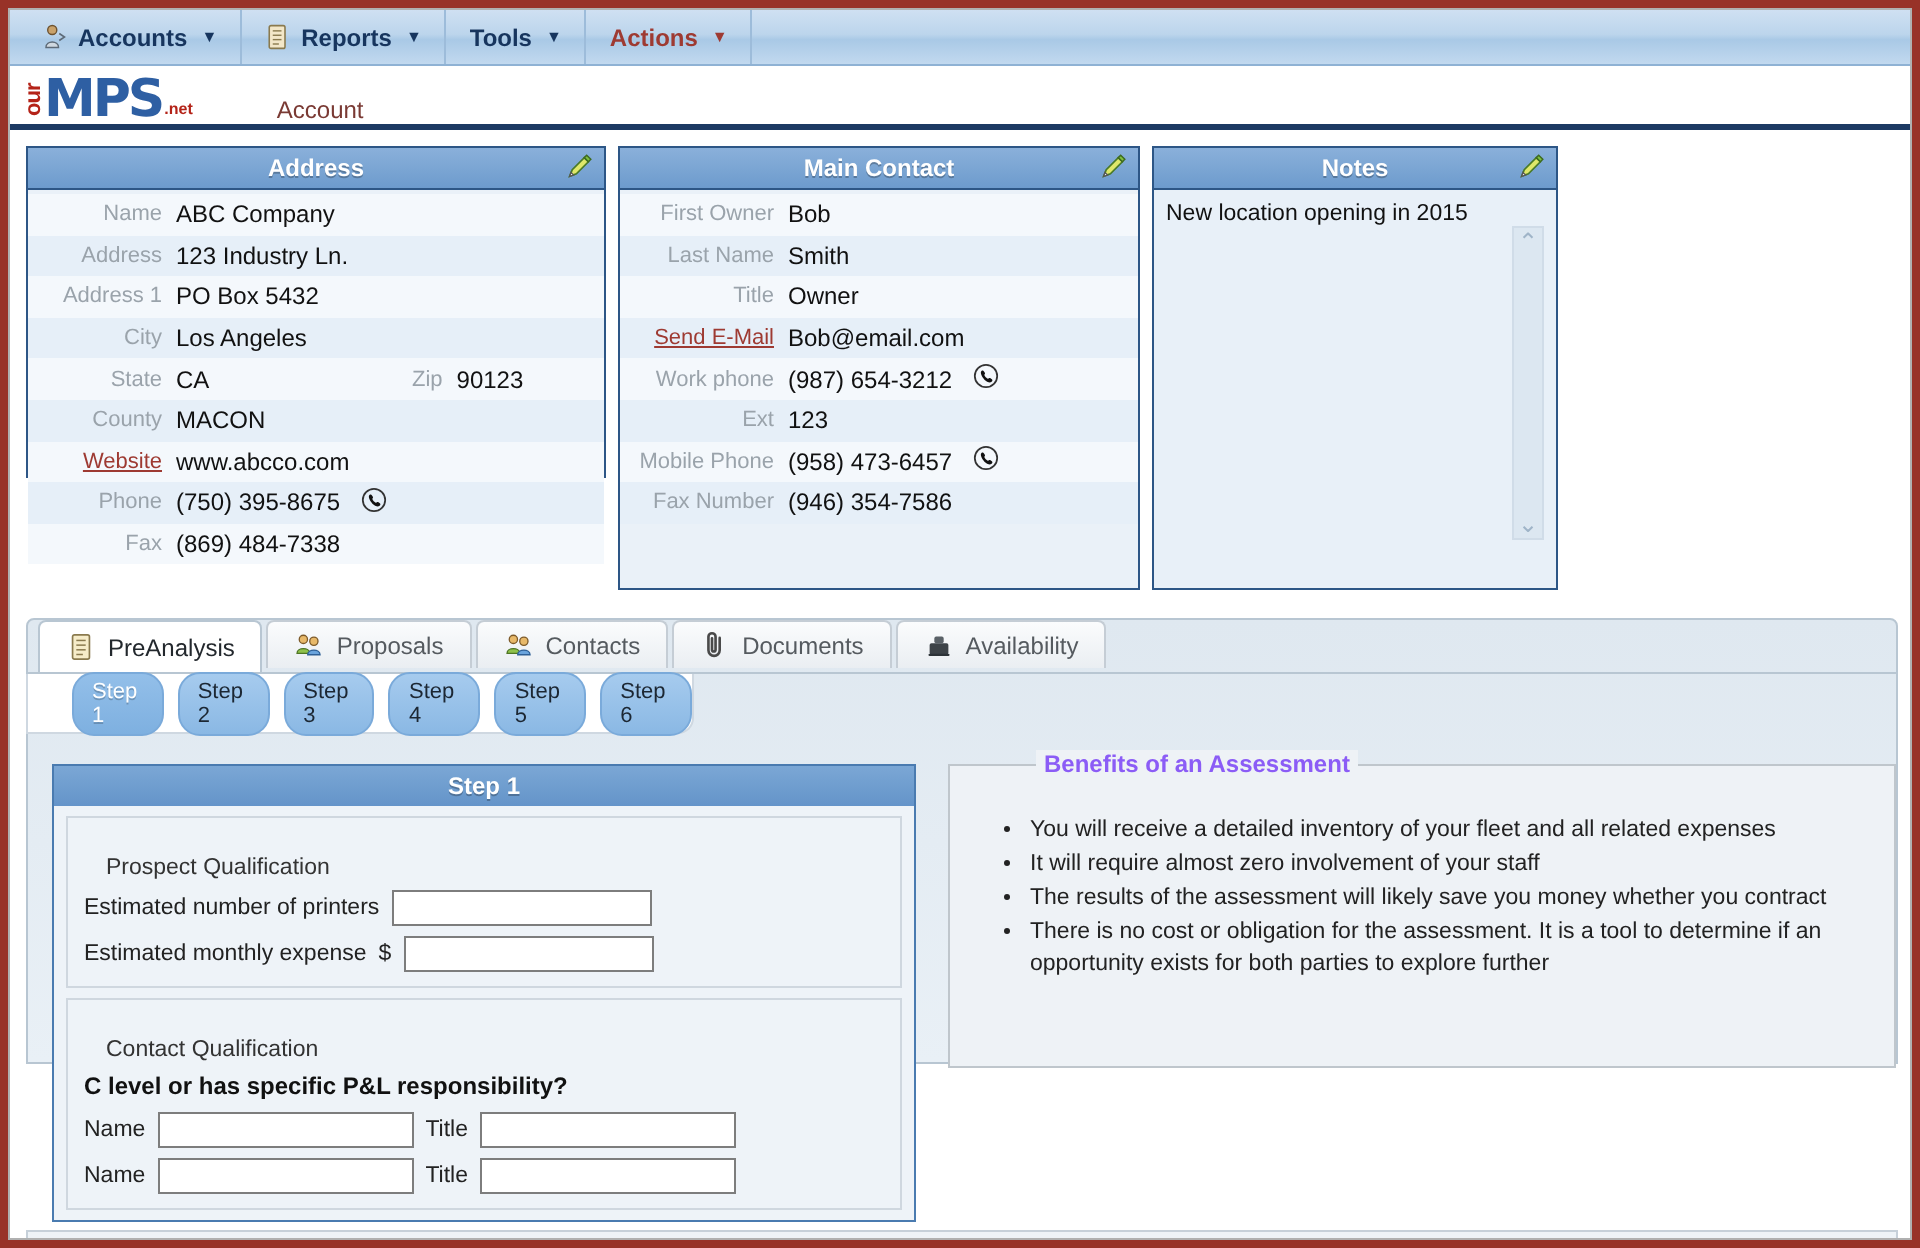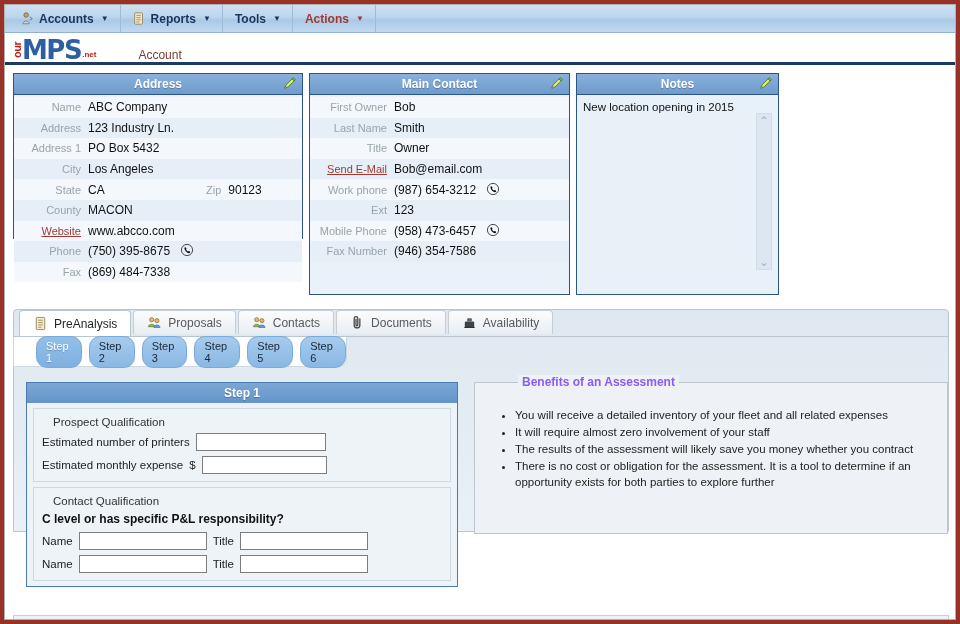--- a/index.html
+++ b/index.html
@@ -253,21 +253,21 @@
     display: flex; align-items: center; justify-content: center;
     text-shadow: 0 1px 0 rgba(0,0,0,.25);
   }
   .fieldset {
     border: 1px solid #cfd7df;
     margin: 5px 6px;
     padding: 3px 8px 7px 8px;
   }
   .fieldset > .legend {
     font-size: 11.5px; color: #333;
-    margin: 4px 0 5px 0;
+    margin: 16px 0 5px 0;
     padding-left: 11px;
   }
   .inline {
     display: flex; align-items: center; gap: 6px;
     margin-bottom: 5px;
     font-size: 11.5px; color: #222;
   }
   .inline:last-child { margin-bottom: 0; }
   .txt {
     border: 1px solid #7d7d7d;

